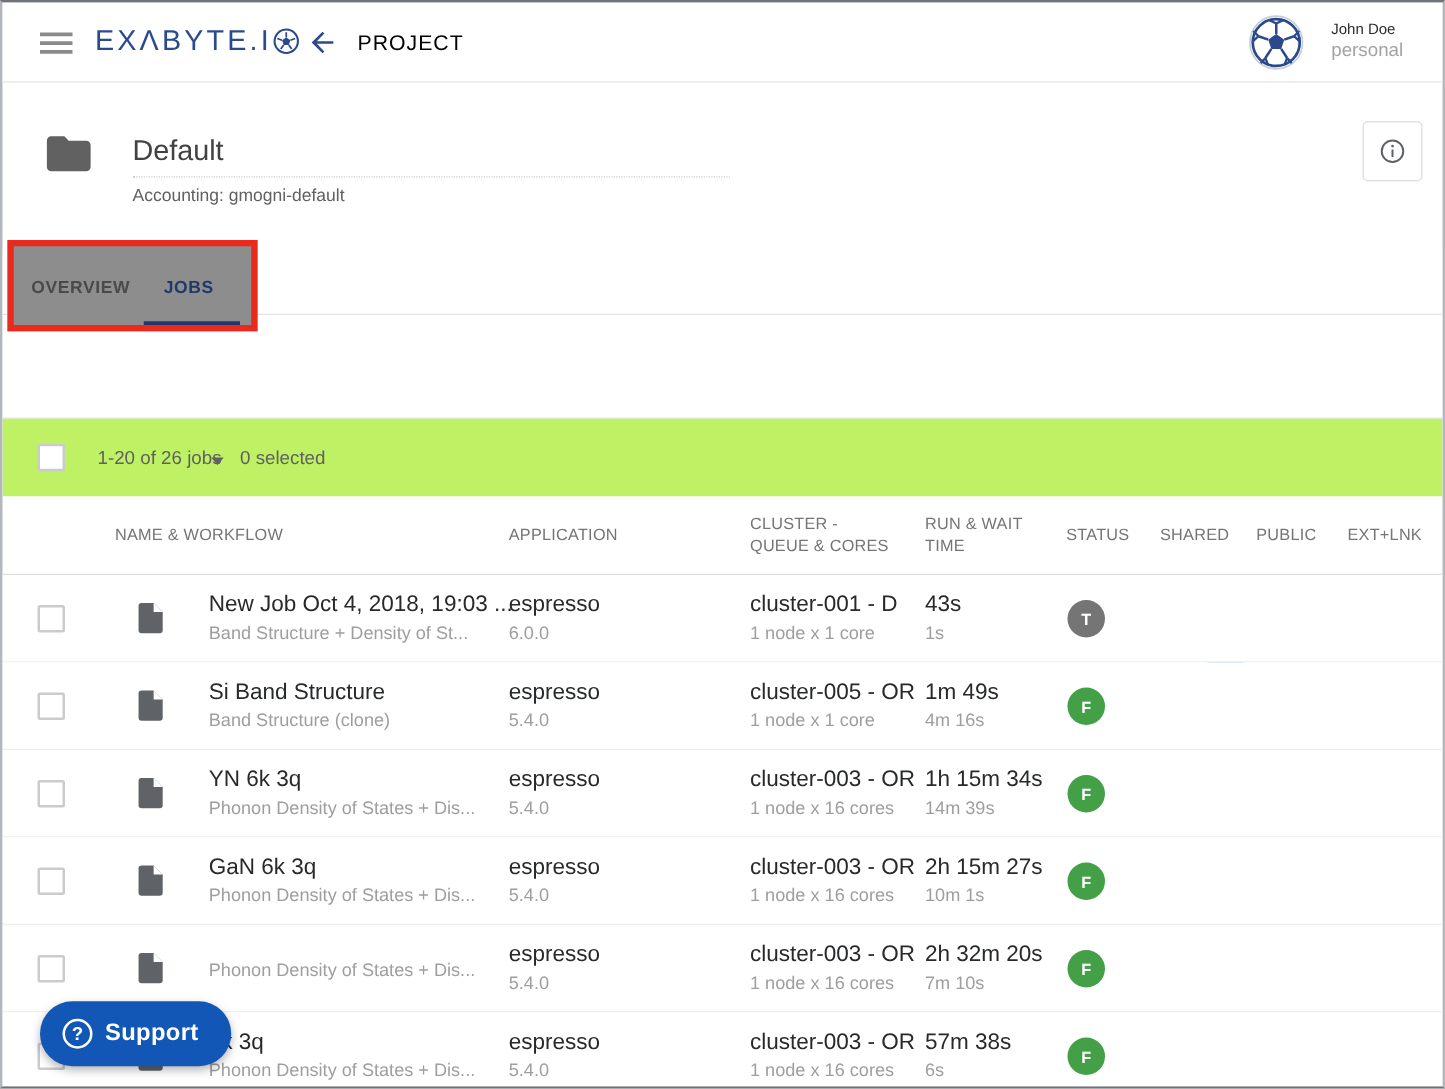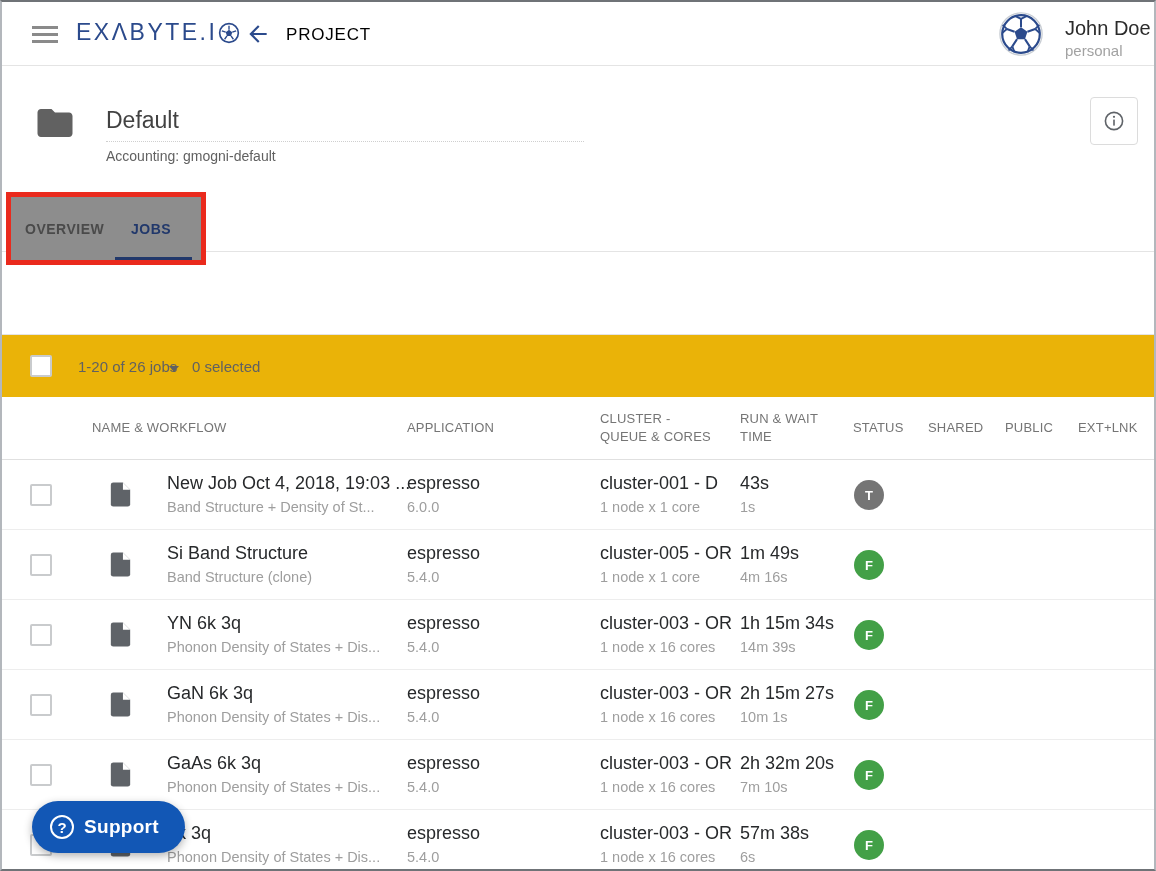--- a/index.html
+++ b/index.html
@@ -12,21 +12,21 @@
   
   .app-header { position:absolute; left:0; top:0; width:100%; height:64px; background:#fff; border-bottom:1px solid #e4e4e4; }
   .hamburger { position:absolute; left:30px; top:24px; width:26px; height:17px; cursor:pointer; }
   .hamburger i { display:block; height:3px; background:#8a8a8a; margin-bottom:4px; }
   .logo { position:absolute; left:74px; top:17px; display:flex; align-items:center; font-size:23px; letter-spacing:2.5px; font-weight:500; color:#2b4a8c; }
   .logo svg { margin-left:1px; }
   .back-arrow { position:absolute; left:243px; top:19px; width:26px; height:26px; cursor:pointer; }
   .breadcrumb { position:absolute; left:284px; top:23px; font-size:17px; letter-spacing:0.8px; color:#000000; }
   .avatar { position:absolute; left:997px; top:10px; width:44px; height:44px; border-radius:50%; }
   .user-block { position:absolute; left:1063px; top:14px; line-height:1.2; cursor:pointer; }
-  .user-name { font-size:20px; color:#2b2b2b; }
+  .user-name { font-size:12px; color:#2b2b2b; }
   .user-account { font-size:15px; color:#a2a2a2; margin-top:2px; }
   
   .project-folder { position:absolute; left:29px; top:100px; }
   .project-title { position:absolute; left:104px; top:105px; font-size:23px; color:#424242; }
   .title-underline { position:absolute; left:104px; top:139px; width:478px; border-bottom:1px dotted #cfcfcf; }
   .project-accounting { position:absolute; left:104px; top:146px; font-size:14px; color:#616161; }
   .info-button { position:absolute; left:1088px; top:95px; width:48px; height:48px; border:1px solid #dcdcdc; border-radius:4px; display:flex; align-items:center; justify-content:center; cursor:pointer; background:#fff; }
   
   .tabs-row { position:absolute; left:0; top:197px; width:100%; height:53px; border-bottom:1px solid #e4e4e4; background:#fff; }
   .tab-annotation { position:absolute; left:4px; top:190px; width:200px; height:73px; border:5px solid #ea2a1d; background:#8d8d8d; z-index:6; }
@@ -35,21 +35,21 @@
   .tab-jobs { left:120px; color:#21386b; }
   .tab-underline { position:absolute; left:104px; bottom:0; width:77px; height:3px; background:#21386b; }
   
   .filter-row { position:absolute; left:0; top:250px; width:100%; height:83px; border-bottom:1px solid #e4e4e4; background:#fff; }
   .filter-search-icon { position:absolute; left:32px; top:284px; }
   .filter-input { position:absolute; left:68px; top:278px; width:520px; height:34px; border:none; outline:none; font-size:19px; font-family:"Liberation Sans",sans-serif; color:#555; background:transparent; }
   .filter-input::placeholder { color:#9e9e9e; opacity:1; }
   .tb-icon { position:absolute; top:283px; width:24px; height:24px; cursor:pointer; }
   .fab { position:absolute; left:956px; top:273px; width:44px; height:44px; border-radius:50%; background:#1565c0; display:flex; align-items:center; justify-content:center; cursor:pointer; box-shadow:0 2px 5px rgba(0,0,0,0.25); }
   
-  .controls-row { position:absolute; left:0; top:333px; width:100%; height:62px; background:#eab308; }
+  .controls-row { position:absolute; left:0; top:333px; width:100%; height:62px; background:#bef264; }
   .checkbox { display:inline-block; width:22px; height:22px; border:2px solid #c9cbcd; border-radius:2px; background:#fff; cursor:pointer; }
   .controls-check { position:absolute; left:28px; top:20px; }
   .range-label { position:absolute; left:76px; top:23px; font-size:15px; color:#616161; cursor:pointer; }
   .caret { position:absolute; left:167px; top:31px; width:0; height:0; border-left:5px solid transparent; border-right:5px solid transparent; border-top:6px solid #616161; cursor:pointer; }
   .selected-label { position:absolute; left:190px; top:23px; font-size:15px; color:#616161; }
   .ctl-icon { position:absolute; top:347px; width:24px; height:24px; cursor:pointer; }
   
   .table-header { position:absolute; left:0; top:395px; width:100%; height:63px; border-bottom:1px solid #e0e0e0; }
   .th { position:absolute; top:50%; transform:translateY(-50%); font-size:13px; color:#757575; letter-spacing:0.2px; line-height:1.4; }
   .th-name { left:90px; } .th-app { left:405px; } .th-cluster { left:598px; width:120px; }
@@ -362,21 +362,20 @@
 
     <div class="job-row">
       <span class="checkbox row-check"></span>
       <span class="file-icon">
         <svg viewBox="0 0 24 24" width="29" height="35">
             <path d="M6 2a2 2 0 0 0-2 2v16a2 2 0 0 0 2 2h12a2 2 0 0 0 2-2V8l-6-6z" fill="#5f6368"></path>
             <path d="M14 2v6h6z" fill="#fff"></path>
           </svg>
       </span>
       <div class="cell cell-name">
-        <div class="main">GaAs 6k 3q</div>
         <div class="sub">Phonon Density of States + Dis...</div>
       </div>
       <div class="cell cell-app">
         <div class="main">espresso</div>
         <div class="sub">5.4.0</div>
       </div>
       <div class="cell cell-cluster">
         <div class="main">cluster-003 - OR</div>
         <div class="sub">1 node x 16 cores</div>
       </div>

